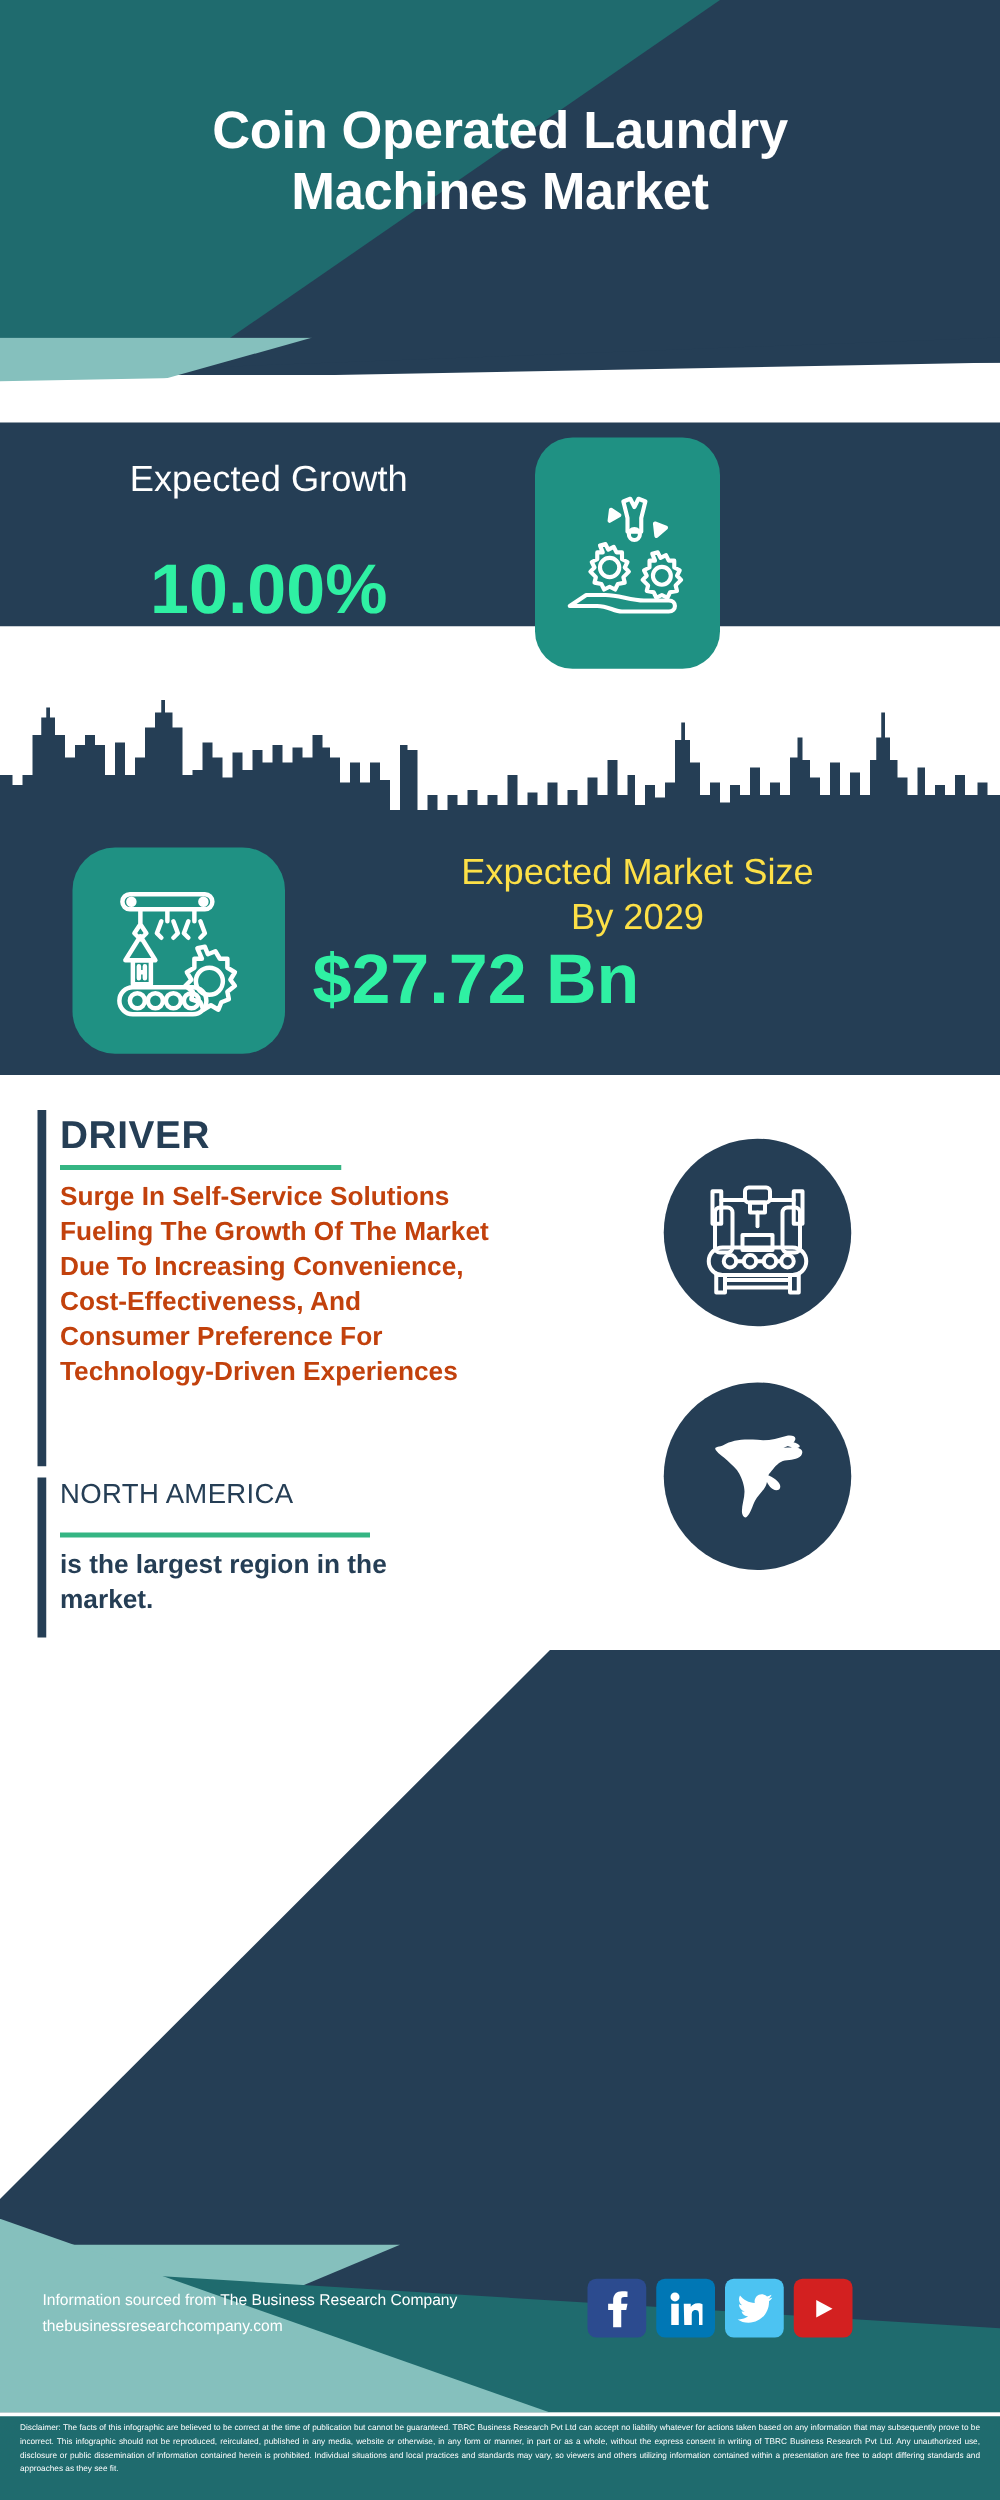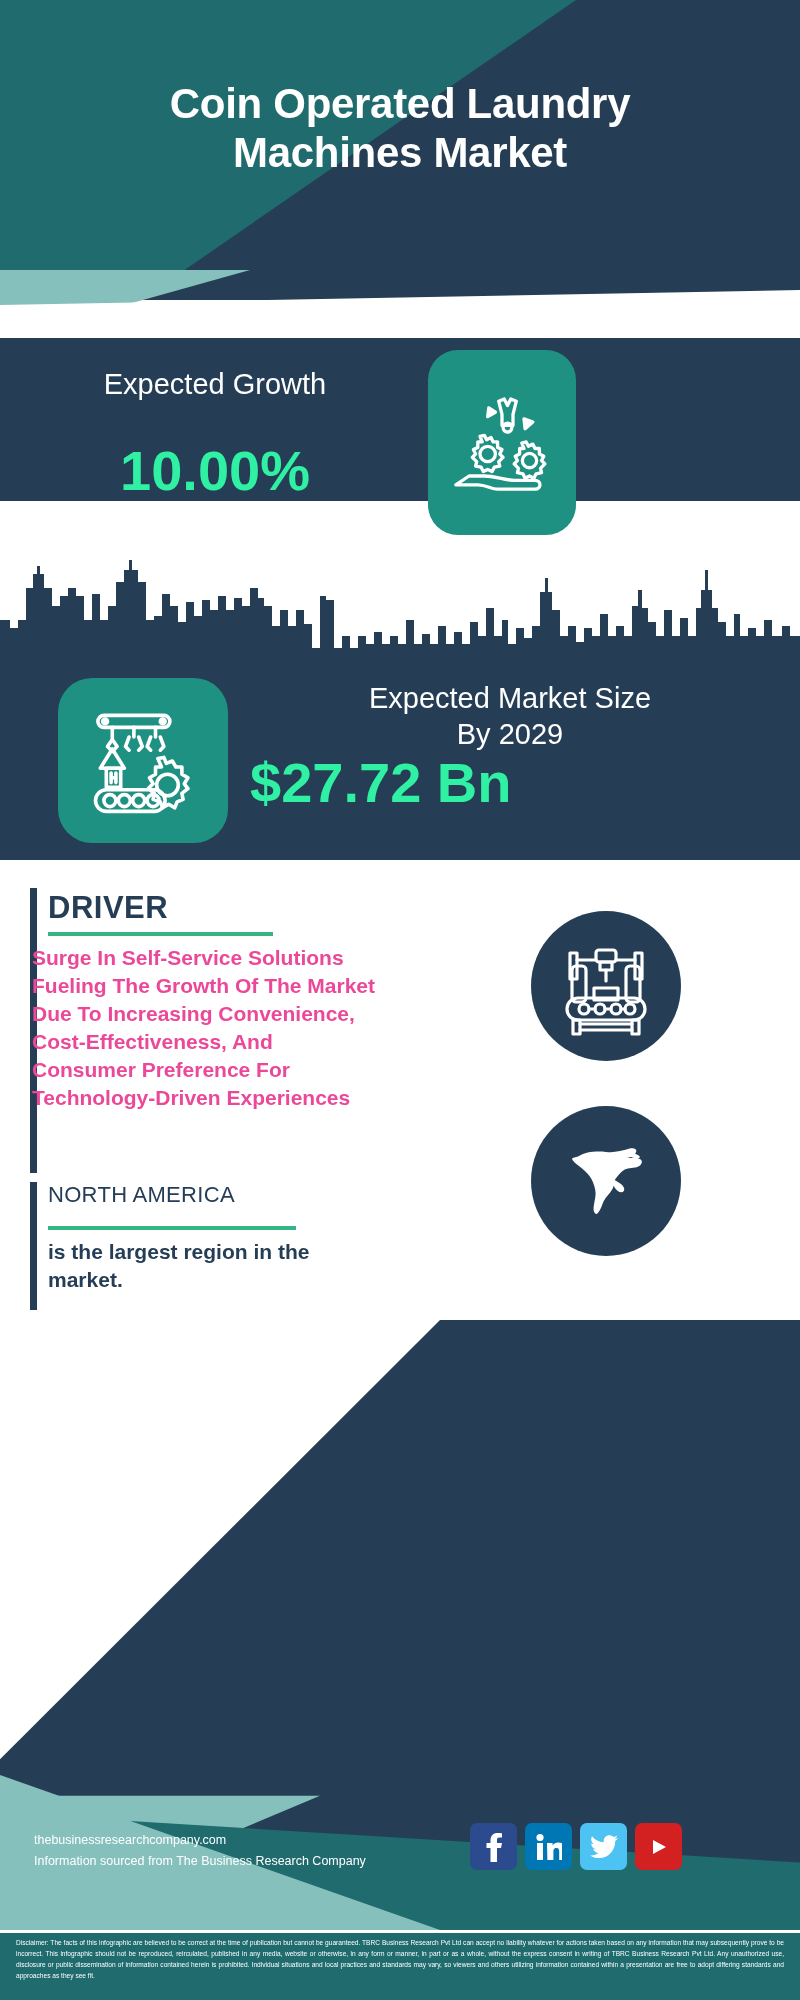--- a/index.html
+++ b/index.html
@@ -84,21 +84,21 @@
     position:absolute; left:0; top:660px; width:800px; height:200px;
     background:#253e55;
   }
   .icon-box-market {
     position:absolute; left:58px; top:18px; width:170px; height:165px;
     background:#1f9183; border-radius:34px;
     display:flex; align-items:center; justify-content:center;
   }
   .market-label {
     position:absolute; left:250px; top:20px; width:520px;
-    text-align:center; color:#ffffff;
+    text-align:center; color:#fde047;
     font-size:29px; font-weight:normal; line-height:1.25;
   }
   .market-value {
     position:absolute; left:250px; top:95px; width:520px;
     color:#2ff0a3;
     font-size:56px; font-weight:bold; line-height:1;
   }
 
   
   .bodysec {
@@ -113,22 +113,22 @@
 
   .driver-title {
     position:absolute; left:48px; top:30px;
     color:#253e55; font-size:31px; font-weight:bold; letter-spacing:0.5px;
   }
   .rule {
     position:absolute; height:4px; background:#35b583;
   }
   .driver-rule { left:48px; top:72px; width:225px; }
   .driver-text {
-    position:absolute; left:32px; top:84px; width:345px;
-    color:#ec4899; font-size:21px; font-weight:bold; line-height:1.33;
+    position:absolute; left:48px; top:84px; width:345px;
+    color:#c2410c; font-size:21px; font-weight:bold; line-height:1.33;
   }
   .region-title {
     position:absolute; left:48px; top:322px;
     color:#253e55; font-size:22px; font-weight:normal; letter-spacing:0.3px;
   }
   .region-rule { left:48px; top:366px; width:248px; }
   .region-text {
     position:absolute; left:48px; top:378px; width:320px;
     color:#253e55; font-size:21px; font-weight:bold; line-height:1.33;
   }
@@ -341,22 +341,22 @@
     </div>
   </div>
 
   <div class="footer">
     <div class="f-dark"></div>
     <div class="f-light"></div>
     <div class="f-teal2"></div>
     <div class="f-lightwedge"></div>
 
     <div class="footer-text">
+      <div>Information sourced from The Business Research Company</div>
       <div>thebusinessresearchcompany.com</div>
-      <div>Information sourced from The Business Research Company</div>
     </div>
 
     <div class="social-row">
       <div class="social s-fb">
         <svg width="22" height="30" viewBox="0 0 22 30">
             <path fill="#fff" d="M14 30V16h4l1-5h-5V8c0-1.4.4-2.4 2.4-2.4H19V1.2C18.4 1.1 16.6 1 14.6 1 10.3 1 7.5 3.6 7.5 8.3V11H3.5v5h4v14h6.5z"></path>
           </svg>
       </div>
       <div class="social s-li">
         <svg width="26" height="28" viewBox="0 0 26 28">

